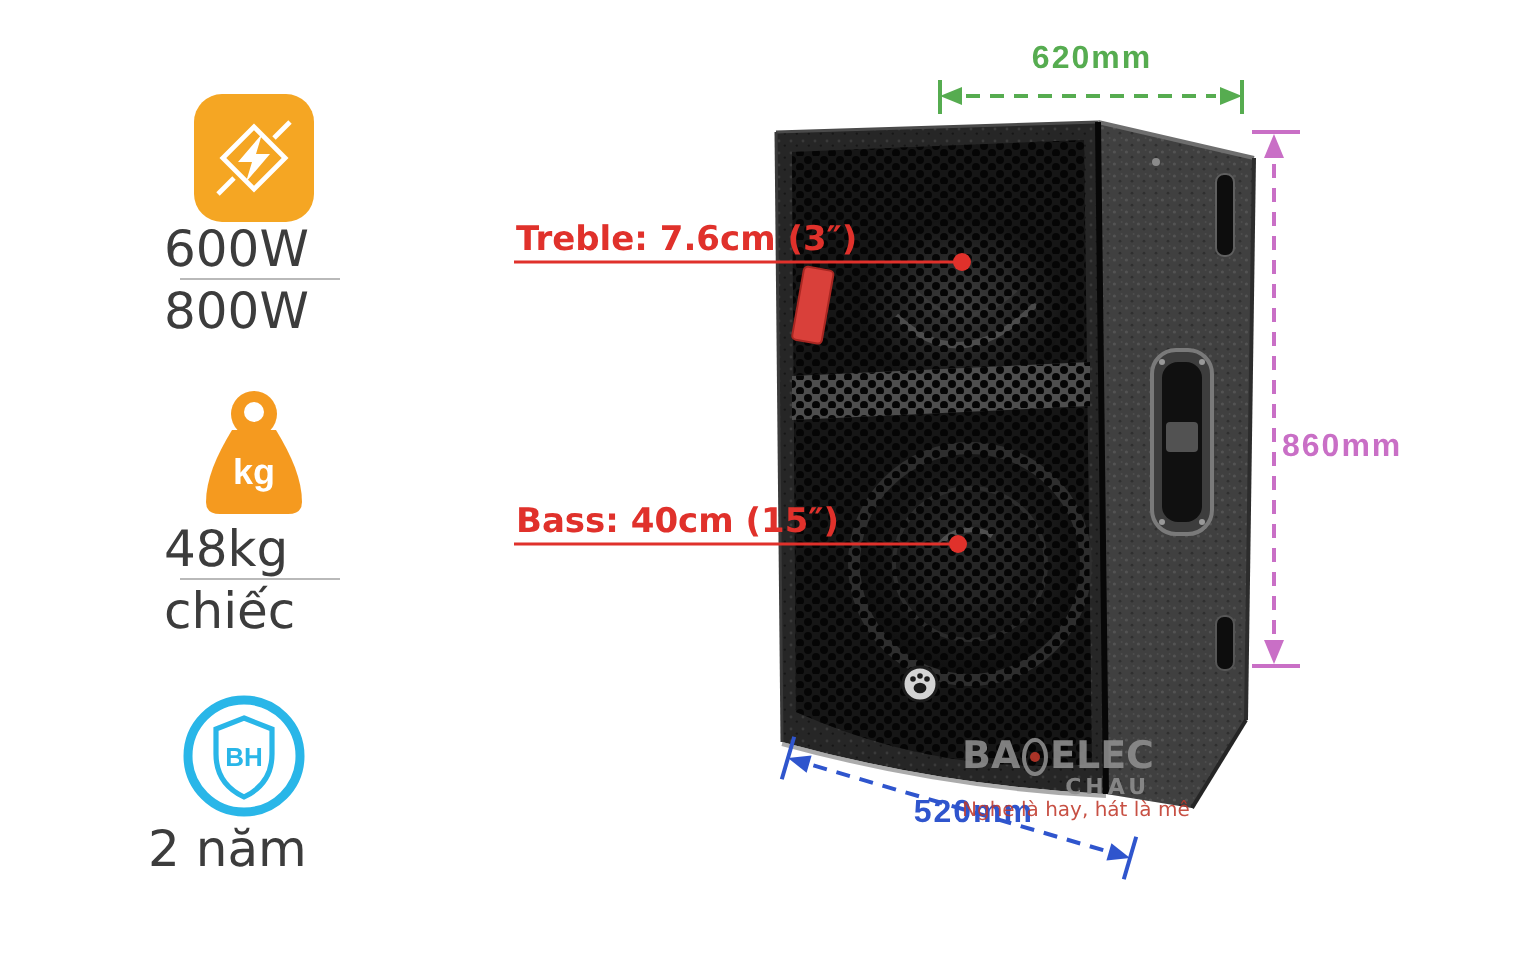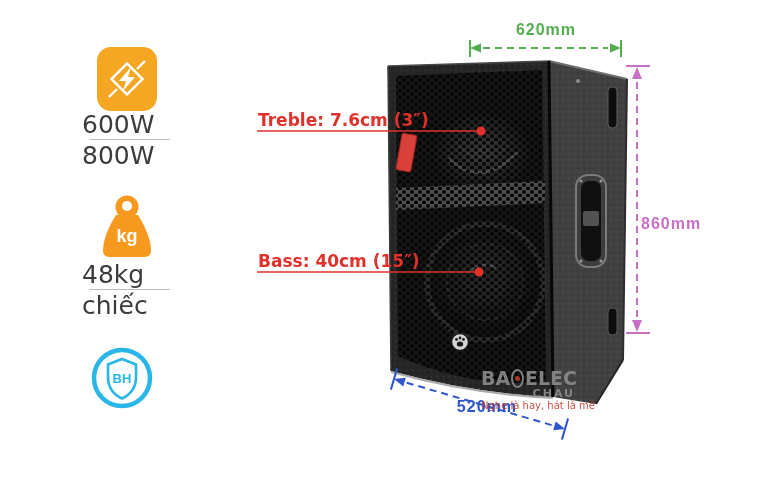--- a/index.html
+++ b/index.html
@@ -79,20 +79,21 @@
   </svg>
   <div class="spec-text" style="left:82px;top:262px">48kg</div>
   <div class="spec-divider" style="left:90px;top:289px"></div>
   <div class="spec-text" style="left:82px;top:293px">chiếc</div>
 
   <svg class="abs" style="left:90px;top:346px" width="64" height="64" viewBox="0 0 64 64">
     <circle cx="32" cy="32" r="28" fill="none" stroke="var(--warranty-icon)" stroke-width="4.5"></circle>
     <path d="M32,13 L46,18.5 V31 C46,42 40.5,48.5 32,52.5 C23.5,48.5 18,42 18,31 V18.5 Z" fill="none" stroke="var(--warranty-icon)" stroke-width="2.6"></path>
     <text x="32" y="37" text-anchor="middle" font-family="Liberation Sans,sans-serif" font-size="13" font-weight="bold" fill="var(--warranty-icon)">BH</text>
   </svg>
+  <div class="spec-text" style="left:74px;top:412px">2 năm</div>
 
   <svg class="abs" style="left:370px;top:50px" width="280" height="395" viewBox="0 0 280 395">
     <defs>
       <pattern id="hexHoles" width="8" height="7" patternUnits="userSpaceOnUse">
         <circle cx="2" cy="2" r="2" fill="#050505"></circle>
         <circle cx="6" cy="5.5" r="2" fill="#050505"></circle>
       </pattern>
       <pattern id="speck" width="6" height="6" patternUnits="userSpaceOnUse">
         <rect width="6" height="6" fill="#494949"></rect>
         <circle cx="1.2" cy="2" r=".8" fill="#5f5f5f"></circle>

